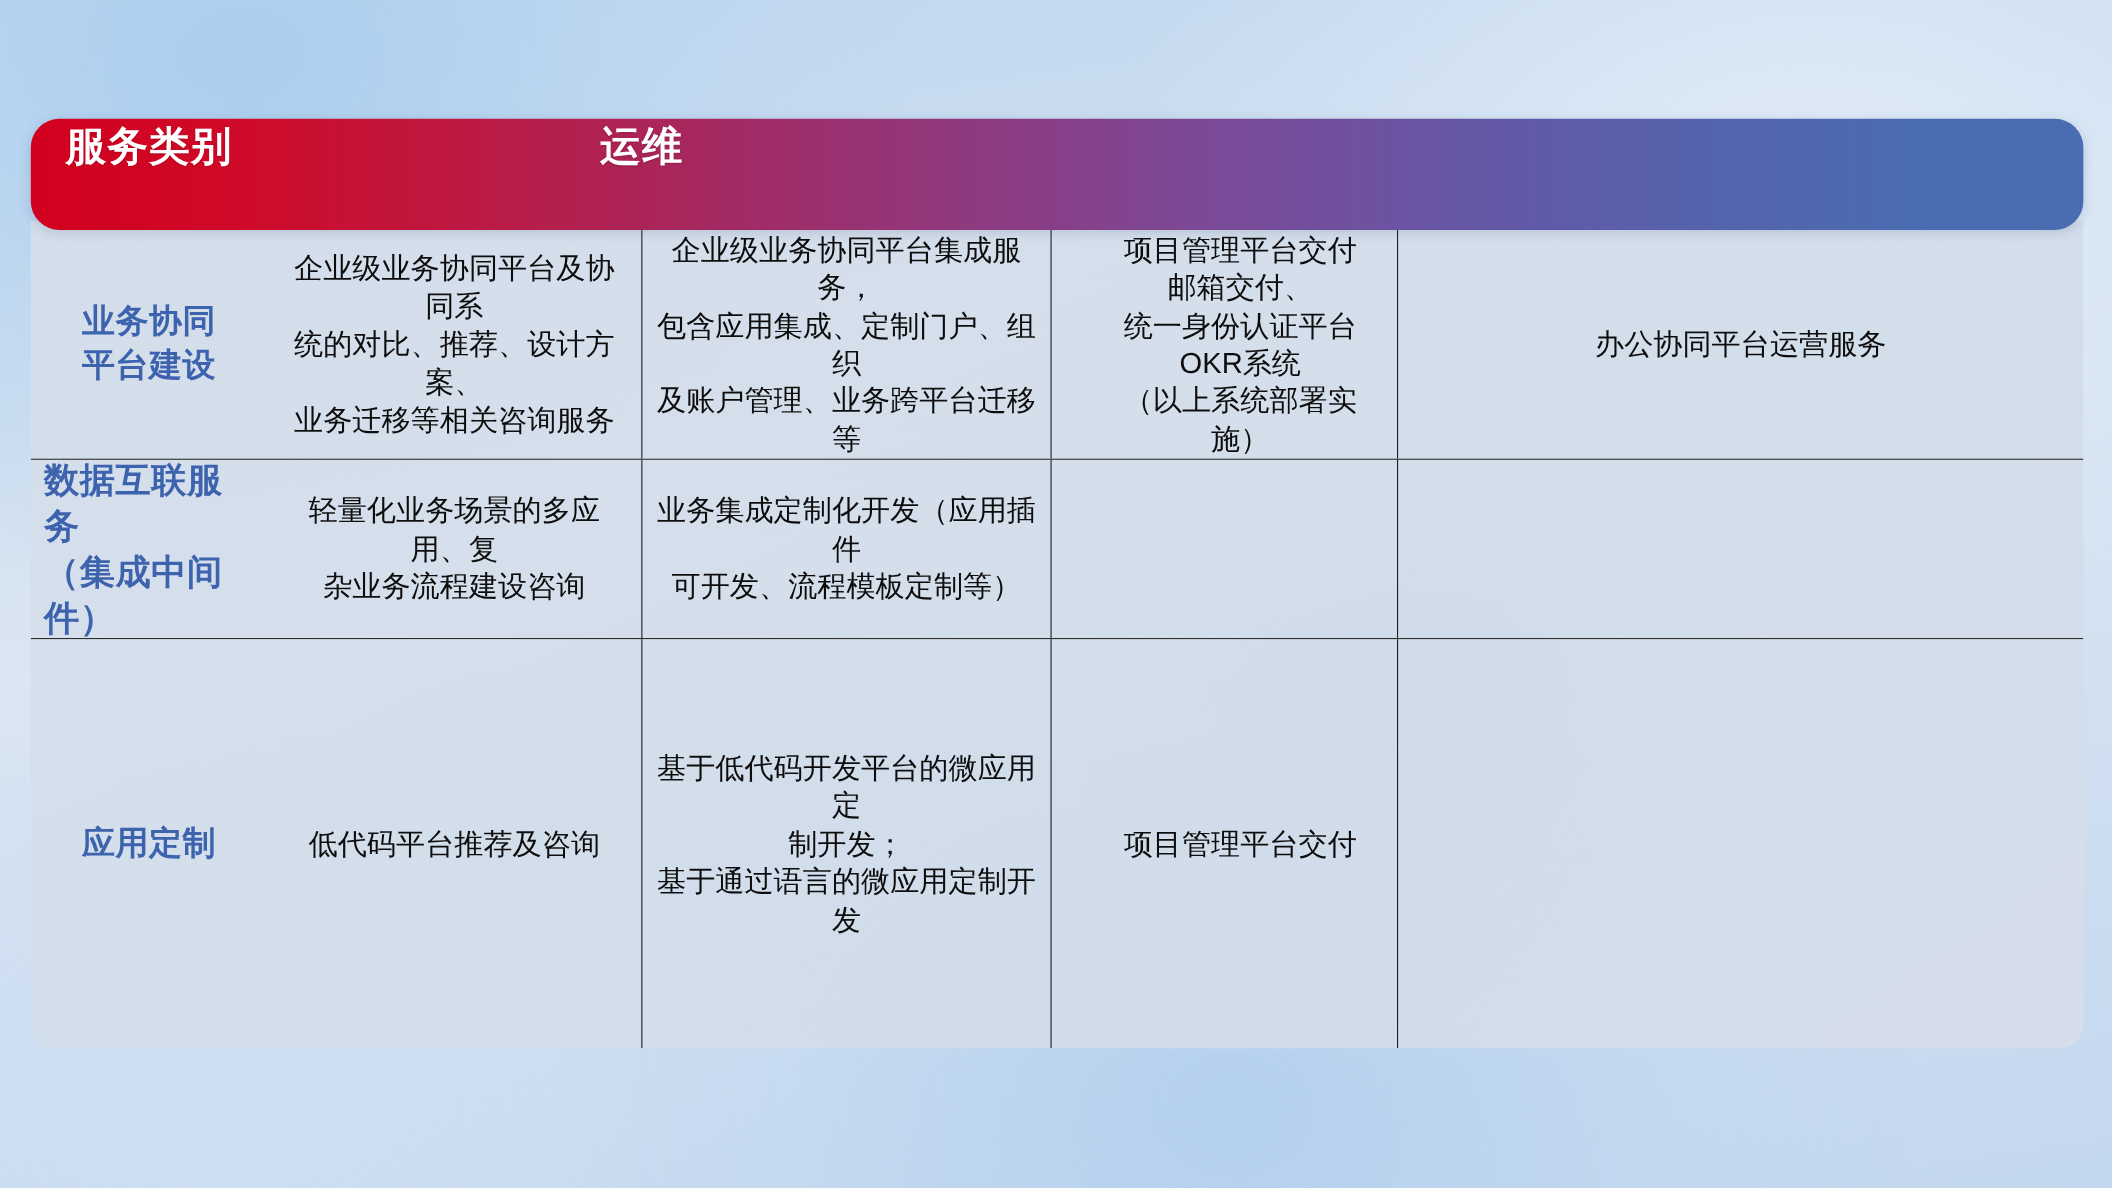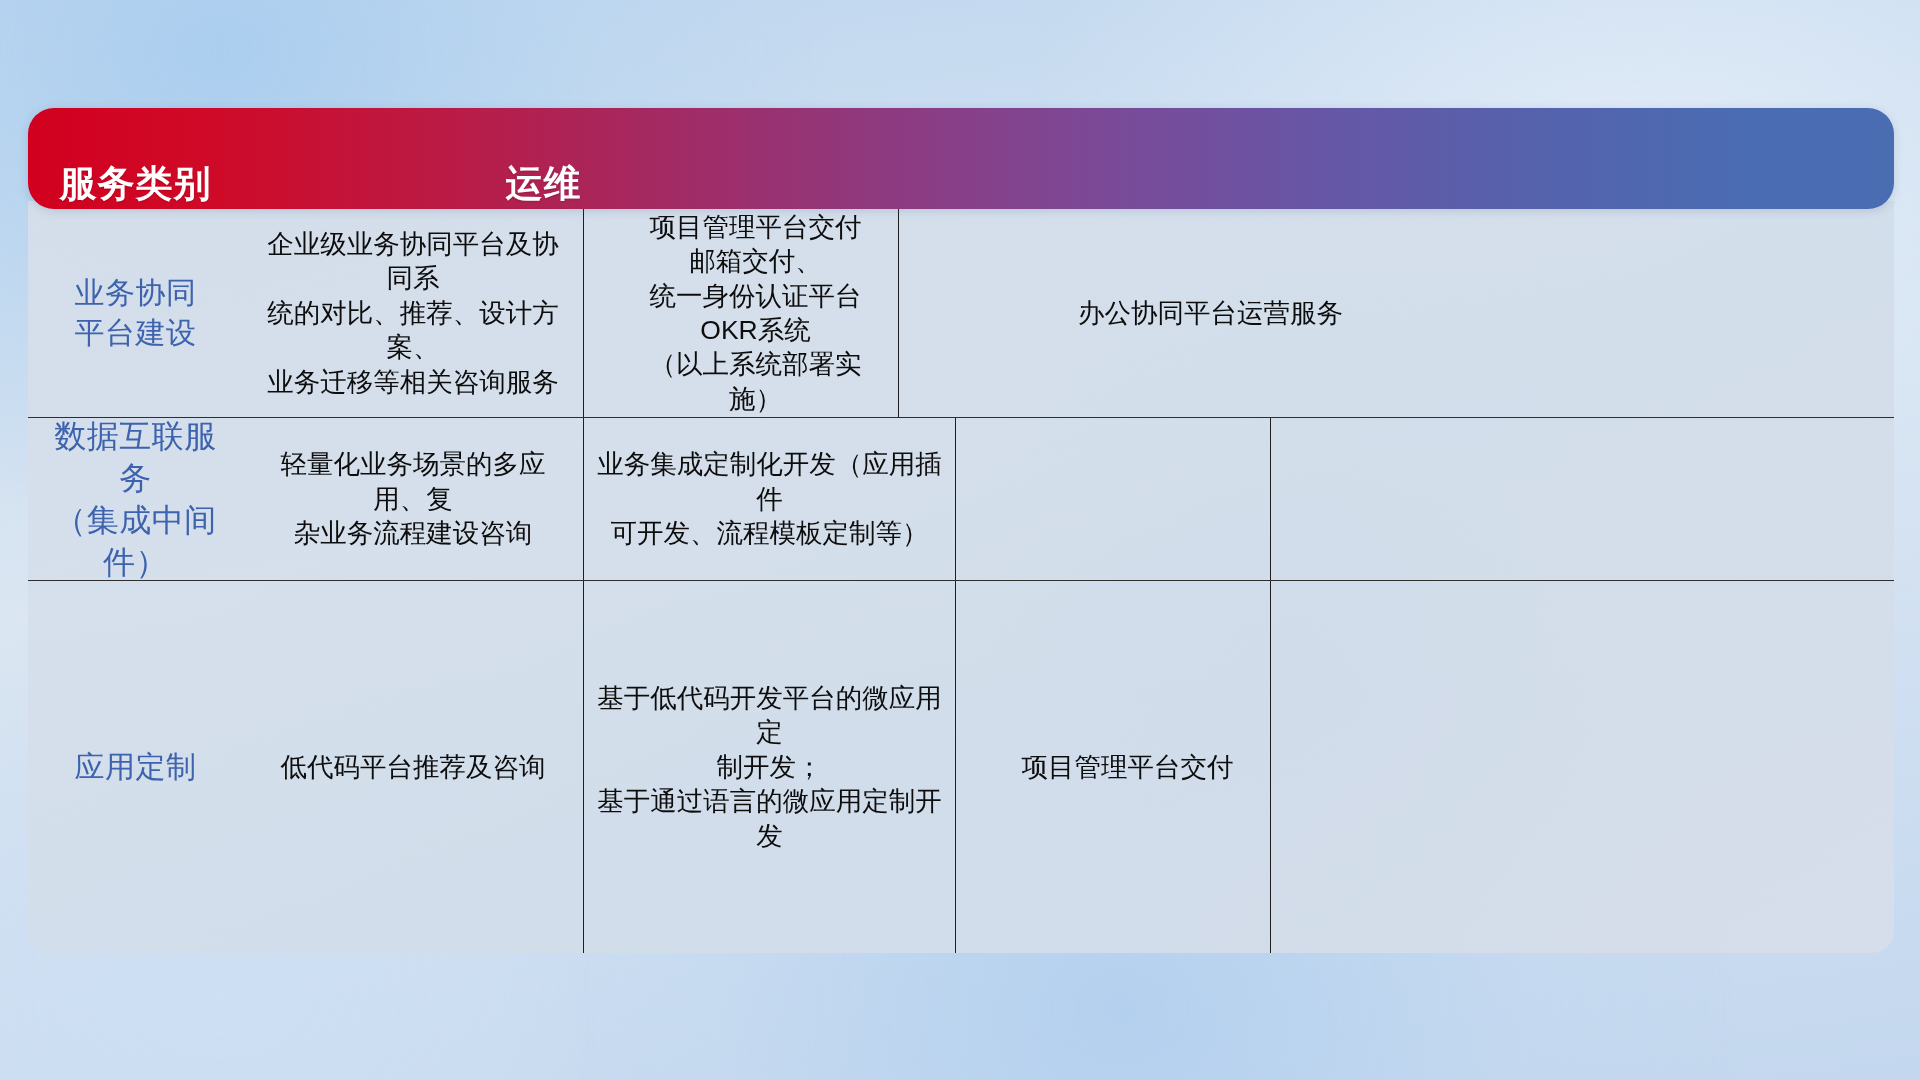--- a/index.html
+++ b/index.html
@@ -75,24 +75,25 @@
         #cf0a28 10%,
         #bb1a44 22%,
         #a32a63 34%,
         #8e3a80 46%,
         #7a4a98 58%,
         #6557a6 70%,
         #5463ad 82%,
         #4a6cb2 92%,
         #4a6db2 100%);
     display: flex;
-    align-items: flex-end;
+    align-items: flex-start;
     box-shadow: 0 2px 10px rgba(60,80,120,0.18);
     position: relative;
     z-index: 3;
+    gap: 40px;
   }
   .th {
     color: #ffffff;
     font-size: 37px;
     font-weight: bold;
     text-align: center;
     letter-spacing: 1px;
     text-shadow: 0 1px 2px rgba(0,0,0,0.16);
     white-space: nowrap;
   }
@@ -143,24 +144,24 @@
   }
 
   .c1 { width: 215px; }
   .c2 { width: 340px; }
   .c3 { width: 372px; border-left: 1.7px solid #1f1f1f; }
   .c4 { width: 315px; border-left: 1.7px solid #1f1f1f; padding-left: 41px; }
   .c5 { width: 624px; border-left: 1.7px solid #1f1f1f; }
 
   .cat-label {
     font-size: 30px;
-    font-weight: normal;
+    font-weight: bold;
     line-height: 1.32;
     color: #3d63ae;
-    text-align: center;
+    text-align: left;
     white-space: pre-line;
     letter-spacing: 0.5px;
   }
   .cat-label.small { font-size: 32px; }
 </style>
 </head>
 <body>
 
 <div class="bg-base"></div>
 <div class="bg-glow-a"></div>
@@ -181,20 +182,25 @@
     <div class="row row-1">
       <div class="cell c1">
         <div class="cat-label">业务协同
 平台建设</div>
       </div>
       <div class="cell c2">
         <div class="cell-text">企业级业务协同平台及协同系
 统的对比、推荐、设计方案、
 业务迁移等相关咨询服务</div>
       </div>
+      <div class="cell c3">
+        <div class="cell-text">企业级业务协同平台集成服务，
+包含应用集成、定制门户、组织
+及账户管理、业务跨平台迁移等</div>
+      </div>
       <div class="cell c4">
         <div class="cell-text">项目管理平台交付
 邮箱交付、
 统一身份认证平台
 OKR系统
 （以上系统部署实施）</div>
       </div>
       <div class="cell c5">
         <div class="cell-text">办公协同平台运营服务</div>
       </div>

